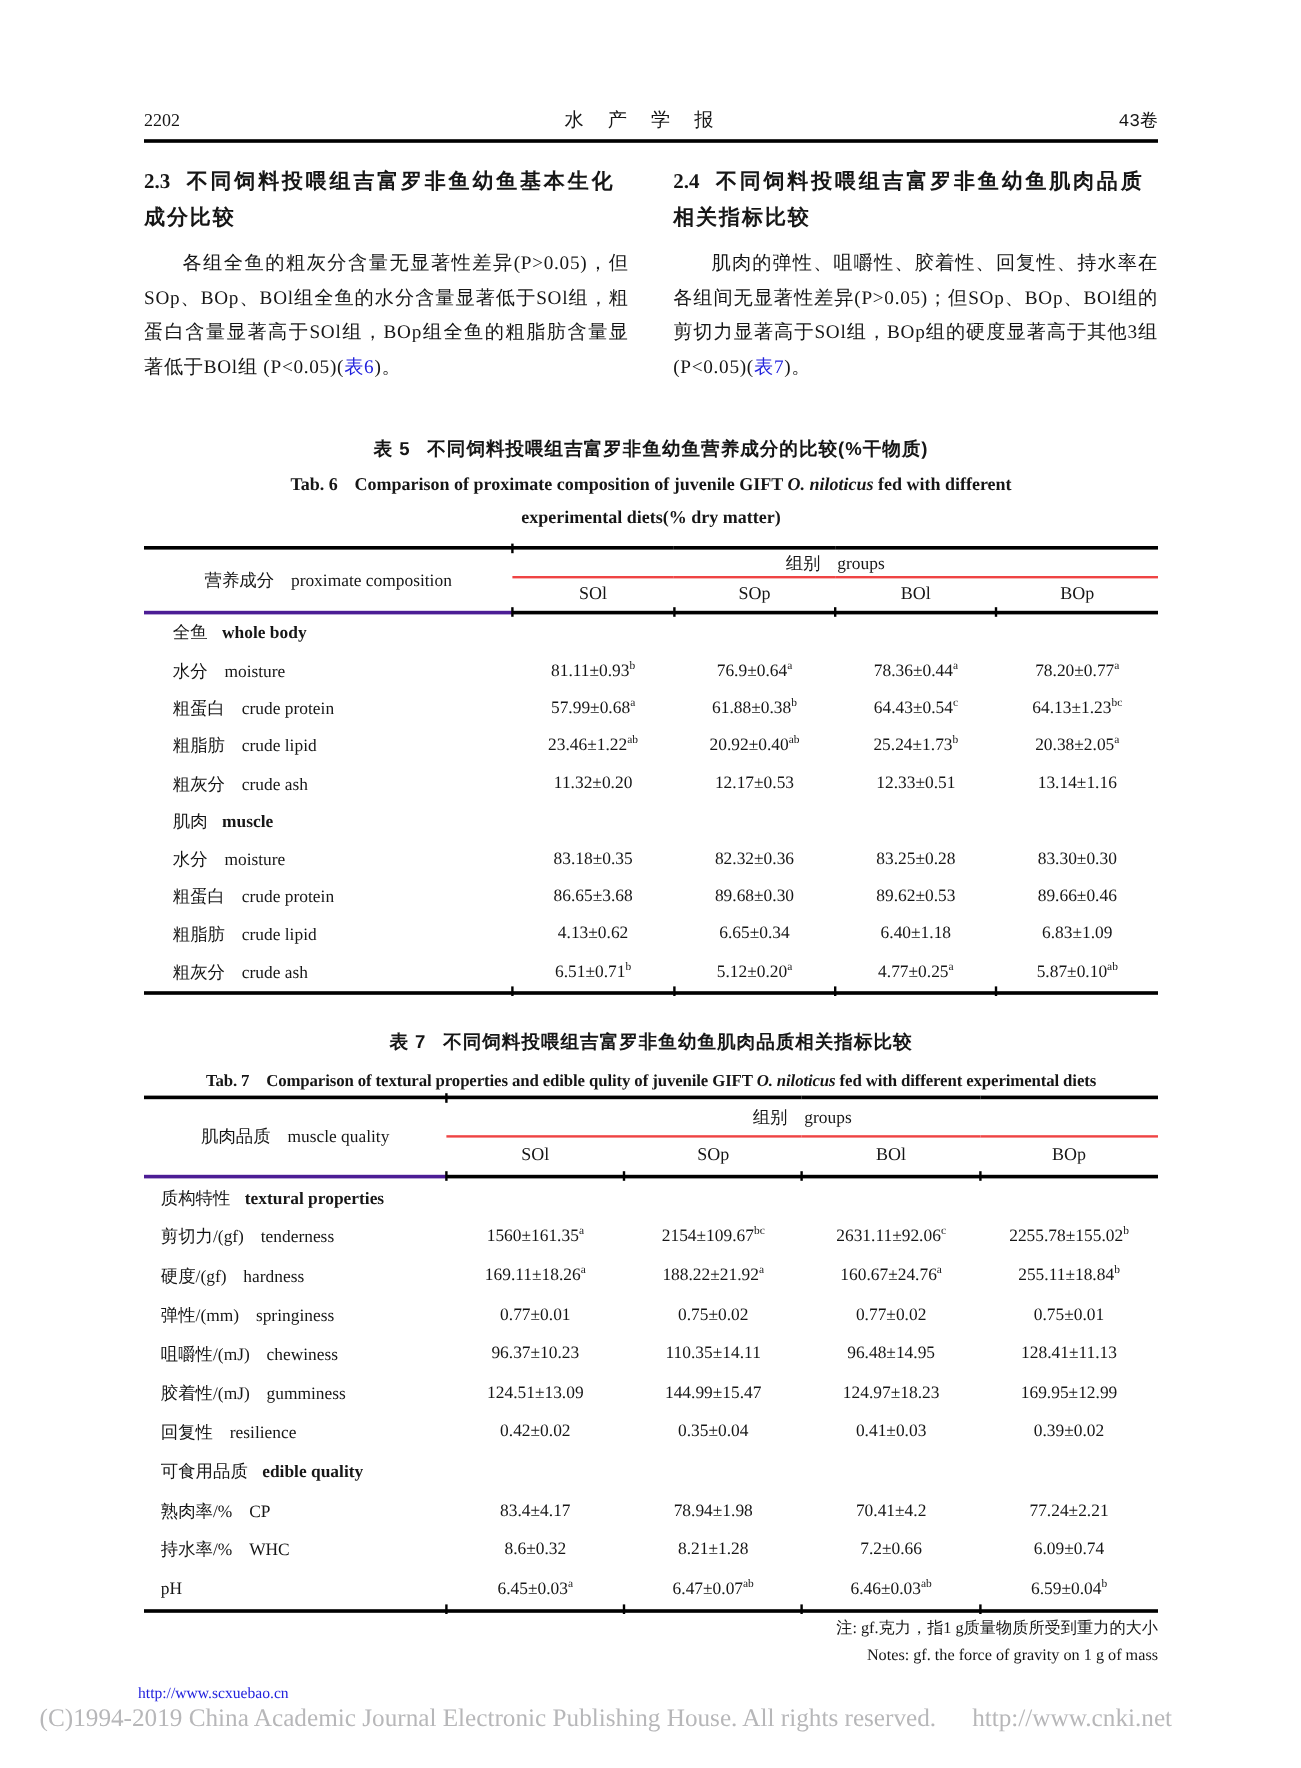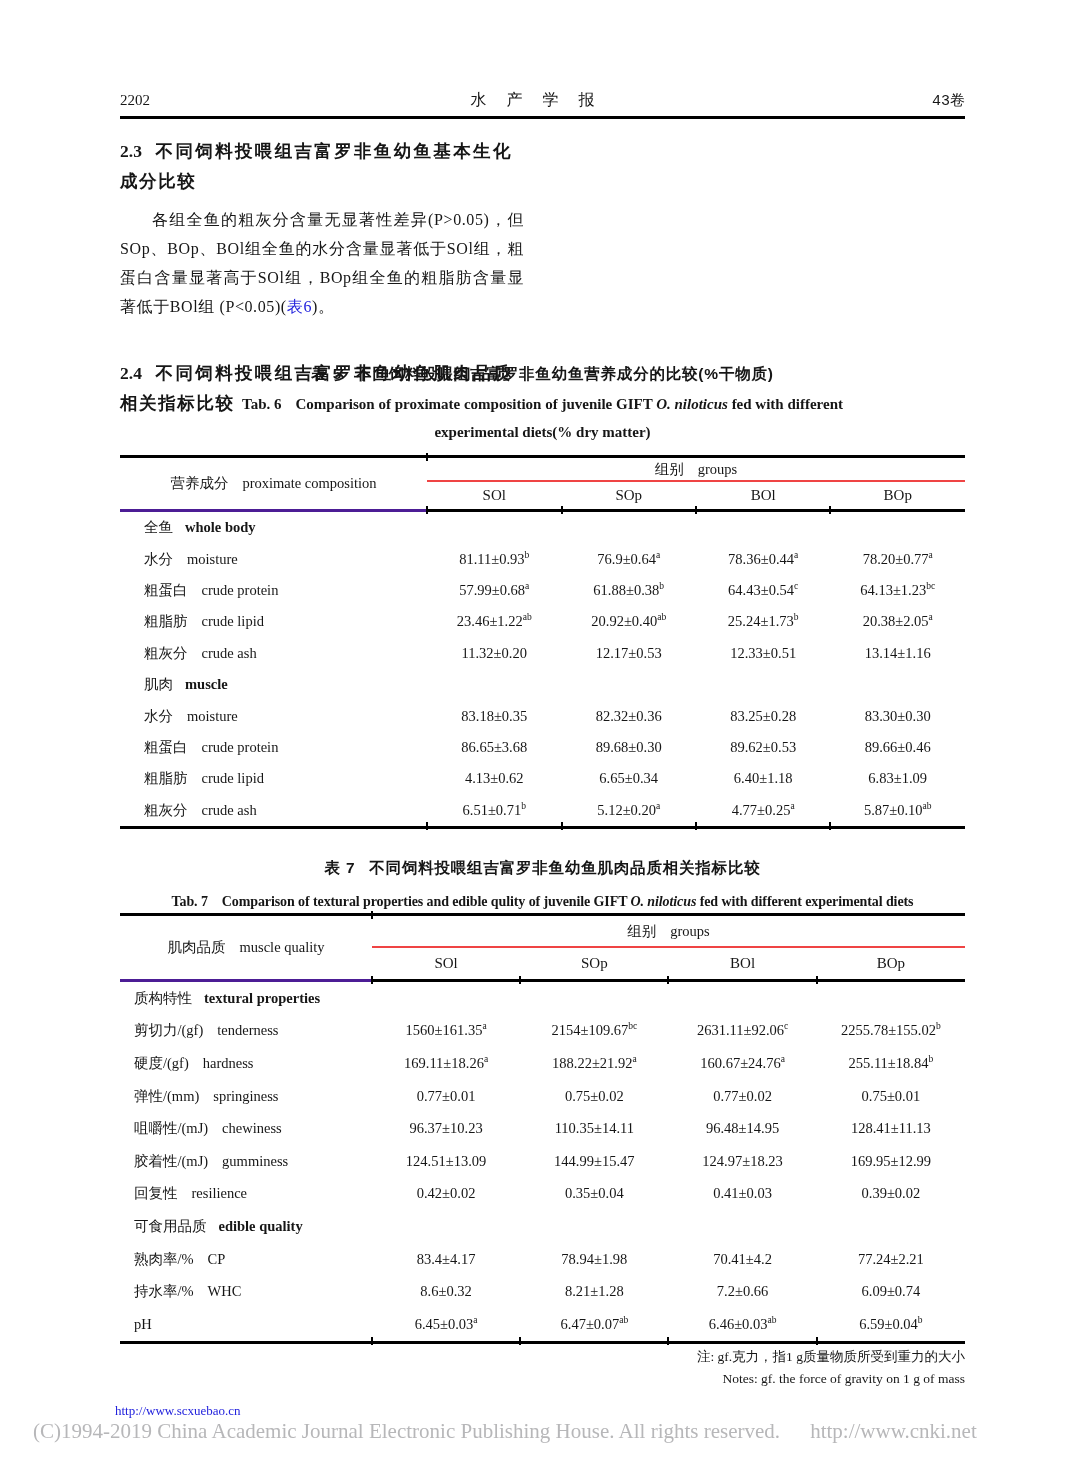--- a/index.html
+++ b/index.html
@@ -5,21 +5,21 @@
   html,body{margin:0;padding:0;background:#ffffff;}
   #page{position:relative;width:1084px;height:1473px;background:#fff;overflow:hidden;
         font-family:"Liberation Serif","DejaVu Serif",serif;color:#161616;}
   
   .phead{position:absolute;left:120px;top:90px;width:845px;display:flex;align-items:baseline;font-size:15px;}
   .phead .pnum{width:120px;text-align:left;}
   .phead .jtitle{flex:1;text-align:center;letter-spacing:20px;font-size:16px;}
   .phead .vol{width:120px;text-align:right;font-family:Liberation Mono, monospace;}
   .toprule{position:absolute;left:120px;top:116px;width:845px;height:3px;background:#000;}
   
-  .cols{position:absolute;left:120px;top:136px;width:845px;display:flex;gap:37px;flex-direction:column;}
+  .cols{position:absolute;left:120px;top:136px;width:845px;display:flex;gap:37px;}
   .col{width:404px;}
   .col h3{margin:0;width:392px;font-family:"Liberation Sans","DejaVu Sans",sans-serif;
           font-weight:bold;font-size:17.5px;line-height:30px;letter-spacing:1.6px;text-align:justify;}
   .col h3 .hnum{font-family:"Liberation Serif",serif;letter-spacing:0;margin-right:13px;}
   .col p{margin:9px 0 0;font-size:16px;line-height:29px;text-align:justify;text-indent:32px;letter-spacing:0.6px;}
   a.blue{color:var(--link-blue,#2222dd);text-decoration:none;cursor:pointer;}
   
   .cap{position:absolute;left:120px;width:845px;text-align:center;}
   #cap6{top:364px;}
   #cap7{top:858px;}
@@ -71,20 +71,21 @@
   </div>
   <div class="toprule"></div>
 
   <div class="cols">
     <div class="col">
       <h3><span class="hnum">2.3</span><span>不同饲料投喂组吉富罗非鱼幼鱼基本生化成分比较</span></h3>
       <p><span>各组全鱼的粗灰分含量无显著性差异(P&gt;0.05)，但SOp、BOp、BOl组全鱼的水分含量显著低于SOl组，粗蛋白含量显著高于SOl组，BOp组全鱼的粗脂肪含量显著低于BOl组 (P&lt;0.05)(</span><a class="blue">表6</a><span>)。</span></p>
     </div>
     <div class="col">
       <h3><span class="hnum">2.4</span><span>不同饲料投喂组吉富罗非鱼幼鱼肌肉品质相关指标比较</span></h3>
+      <p><span>肌肉的弹性、咀嚼性、胶着性、回复性、持水率在各组间无显著性差异(P&gt;0.05)；但SOp、BOp、BOl组的剪切力显著高于SOl组，BOp组的硬度显著高于其他3组(P&lt;0.05)(</span><a class="blue">表7</a><span>)。</span></p>
     </div>
   </div>
 
   <div class="cap" id="cap6">
     <div class="capzh"><span class="caplabel">表 5</span><span>不同饲料投喂组吉富罗非鱼幼鱼营养成分的比较(%干物质)</span></div>
     <div class="capen capen6"><span class="caplabel">Tab. 6</span><span>Comparison of proximate composition of juvenile GIFT </span><i>O. niloticus</i><span> fed with different experimental diets(% dry matter)</span></div>
   </div>
 
   <div class="twrap" id="t6wrap">
     <table class="t6">

